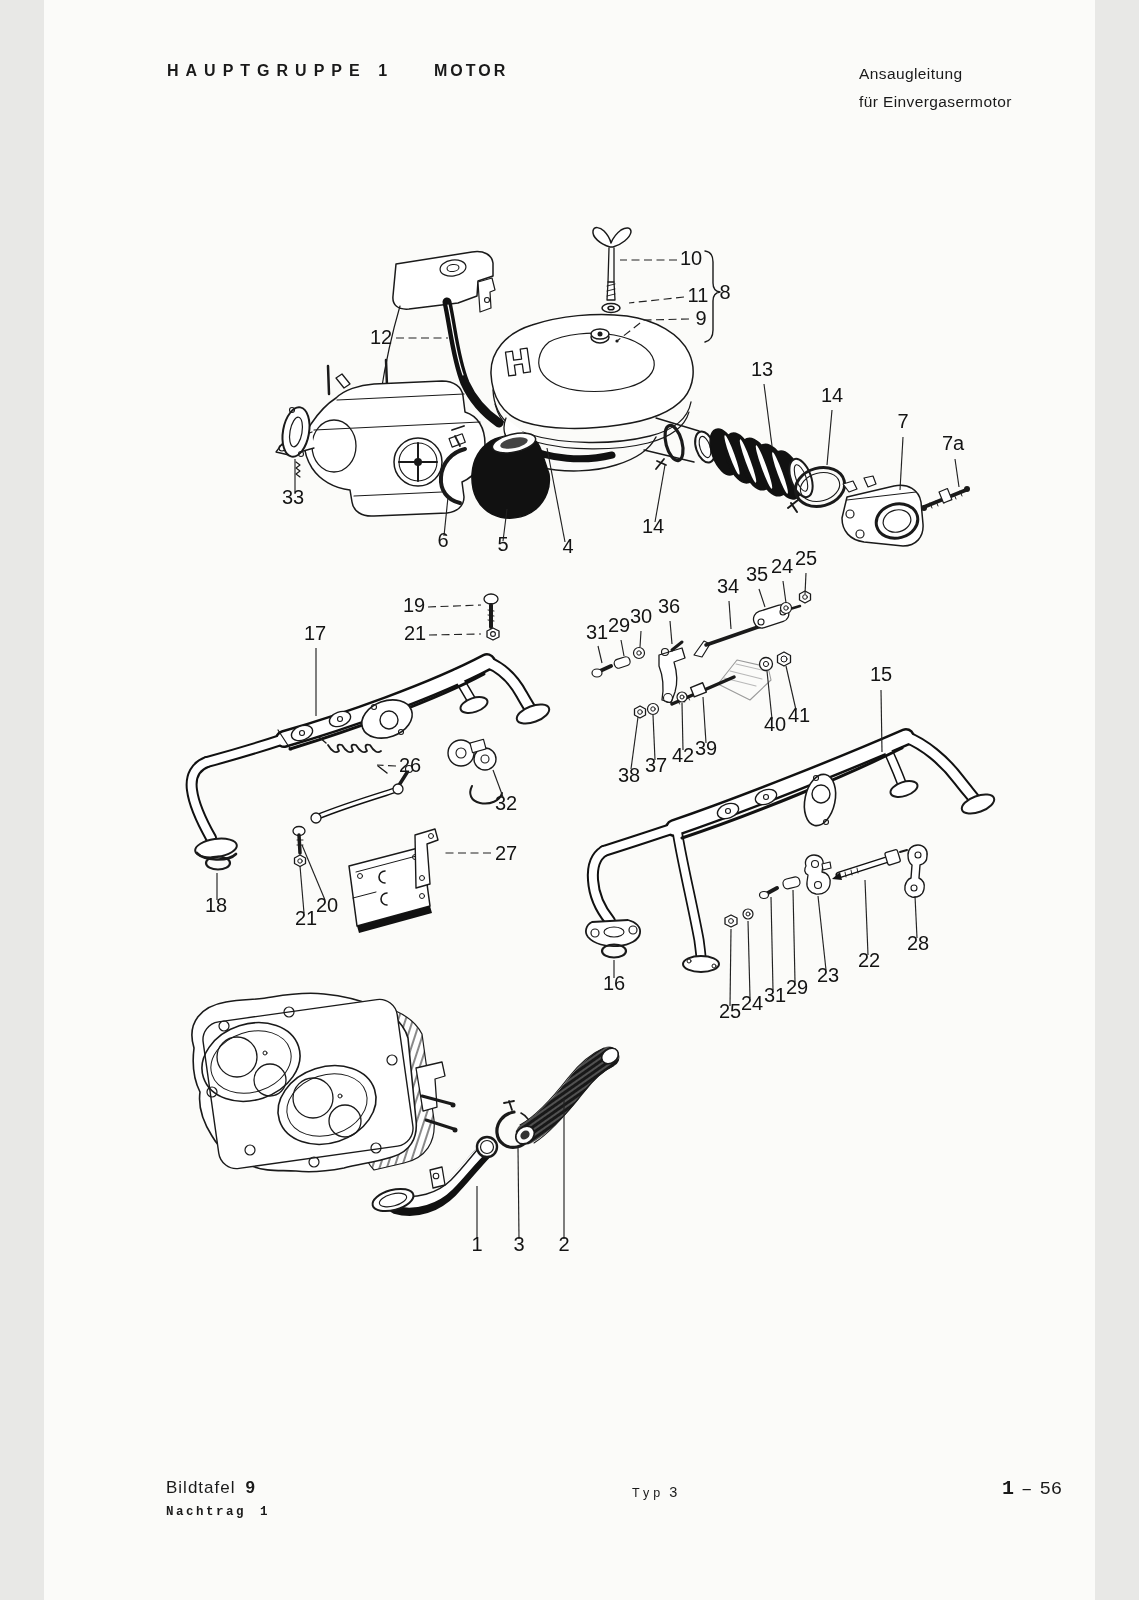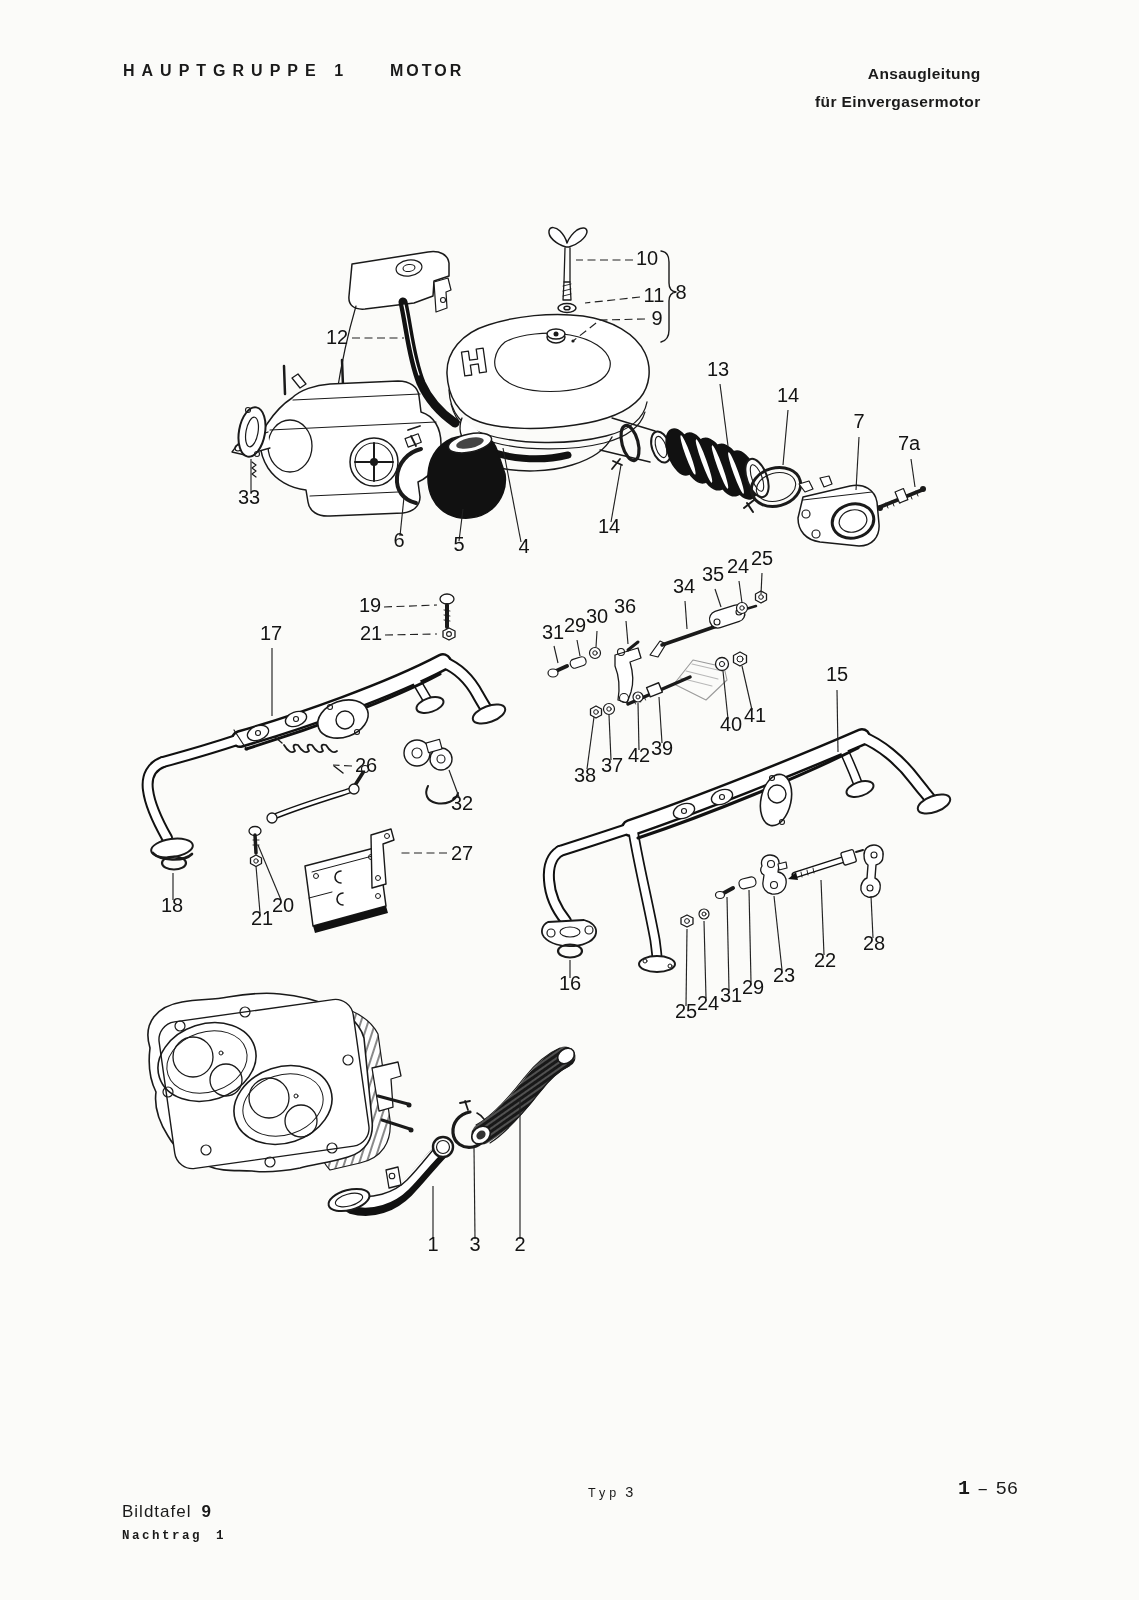--- a/index.html
+++ b/index.html
@@ -1,27 +1,27 @@
 <!DOCTYPE html>
 <html><head>
 <meta charset="utf-8">
 <style>
   html,body{margin:0;padding:0;background:#e8e8e6;}
-  .page{position:relative;width:1139px;height:1600px;background:#fbfbf9;
+  .page{position:relative;width:1051px;height:1600px;background:#fbfbf9;
         font-family:"Liberation Sans",sans-serif;color:#1a1a1a;overflow:hidden;margin:0 auto;}
   .hdr-left{position:absolute;left:123px;top:62px;font-weight:bold;font-size:16px;white-space:nowrap;}
   .hdr-left .grp{letter-spacing:7px;}
   .hdr-left .sect{margin-left:40px;letter-spacing:3px;}
-  .hdr-right{position:absolute;left:815px;top:60px;font-weight:bold;font-size:15.5px;
-             line-height:28px;letter-spacing:.4px;text-align:right;}
+  .hdr-right{position:absolute;left:815px;top:60px;font-weight:normal;font-size:15.5px;
+             line-height:28px;letter-spacing:.4px;}
   #diagram{position:absolute;left:0;top:0;}
   #diagram .leader{stroke:#222;stroke-width:1.15;fill:none;}
   #diagram .leader.dashed{stroke-dasharray:8 4.5;}
   #diagram .plbl{font-family:"Liberation Sans",sans-serif;font-size:20px;fill:#141414;text-anchor:middle;}
-  .ftr-left{position:absolute;left:122px;top:1478px;font-size:17px;margin-top:24px;}
+  .ftr-left{position:absolute;left:122px;top:1478px;font-size:17px;}
   .ftr-left .bild span{letter-spacing:1px;}
   .ftr-left .bild b{margin-left:10px;}
   .ftr-left .nach{margin-top:7px;font-size:12.5px;font-weight:bold;letter-spacing:2.5px;font-family:Liberation Mono, monospace;}
   .ftr-left .nach .num{margin-left:14px;}
   .ftr-center{position:absolute;left:588px;top:1484px;font-size:12.5px;letter-spacing:4px;}
   .ftr-center .typn{font-size:14.5px;margin-left:5px;letter-spacing:0;}
   .ftr-right{position:absolute;left:958px;top:1477px;font-size:19px;font-family:Liberation Mono, monospace;}
   .ftr-right b{font-size:20px;}
   .ftr-right .sep{margin:0 7px;}
 </style>

